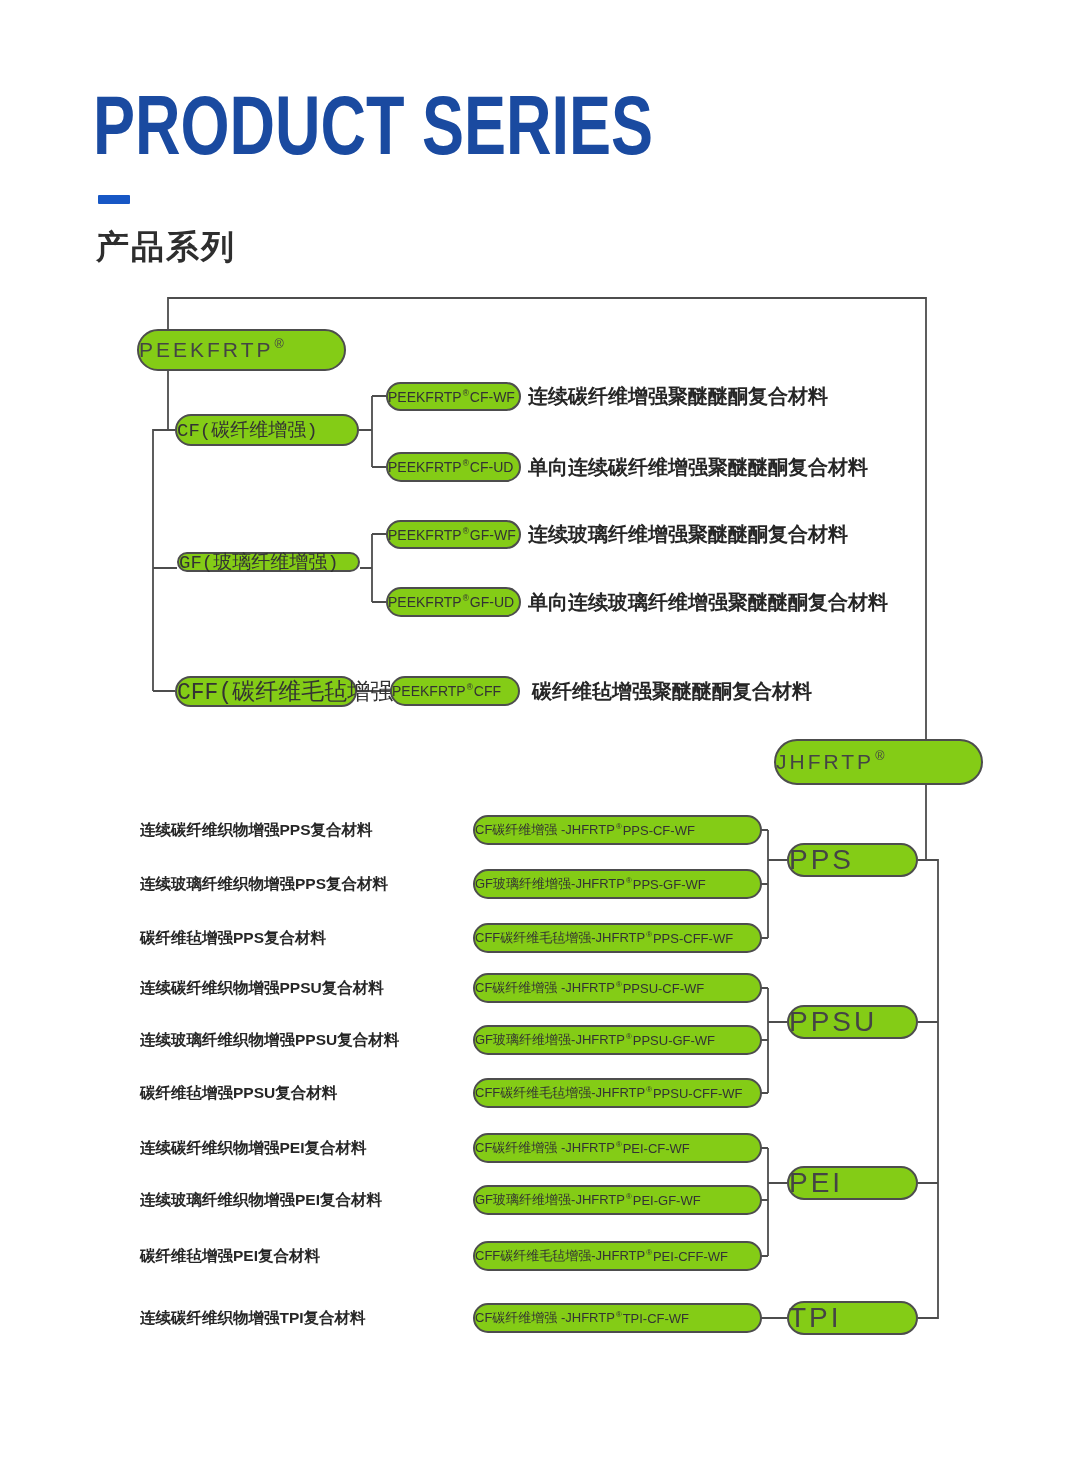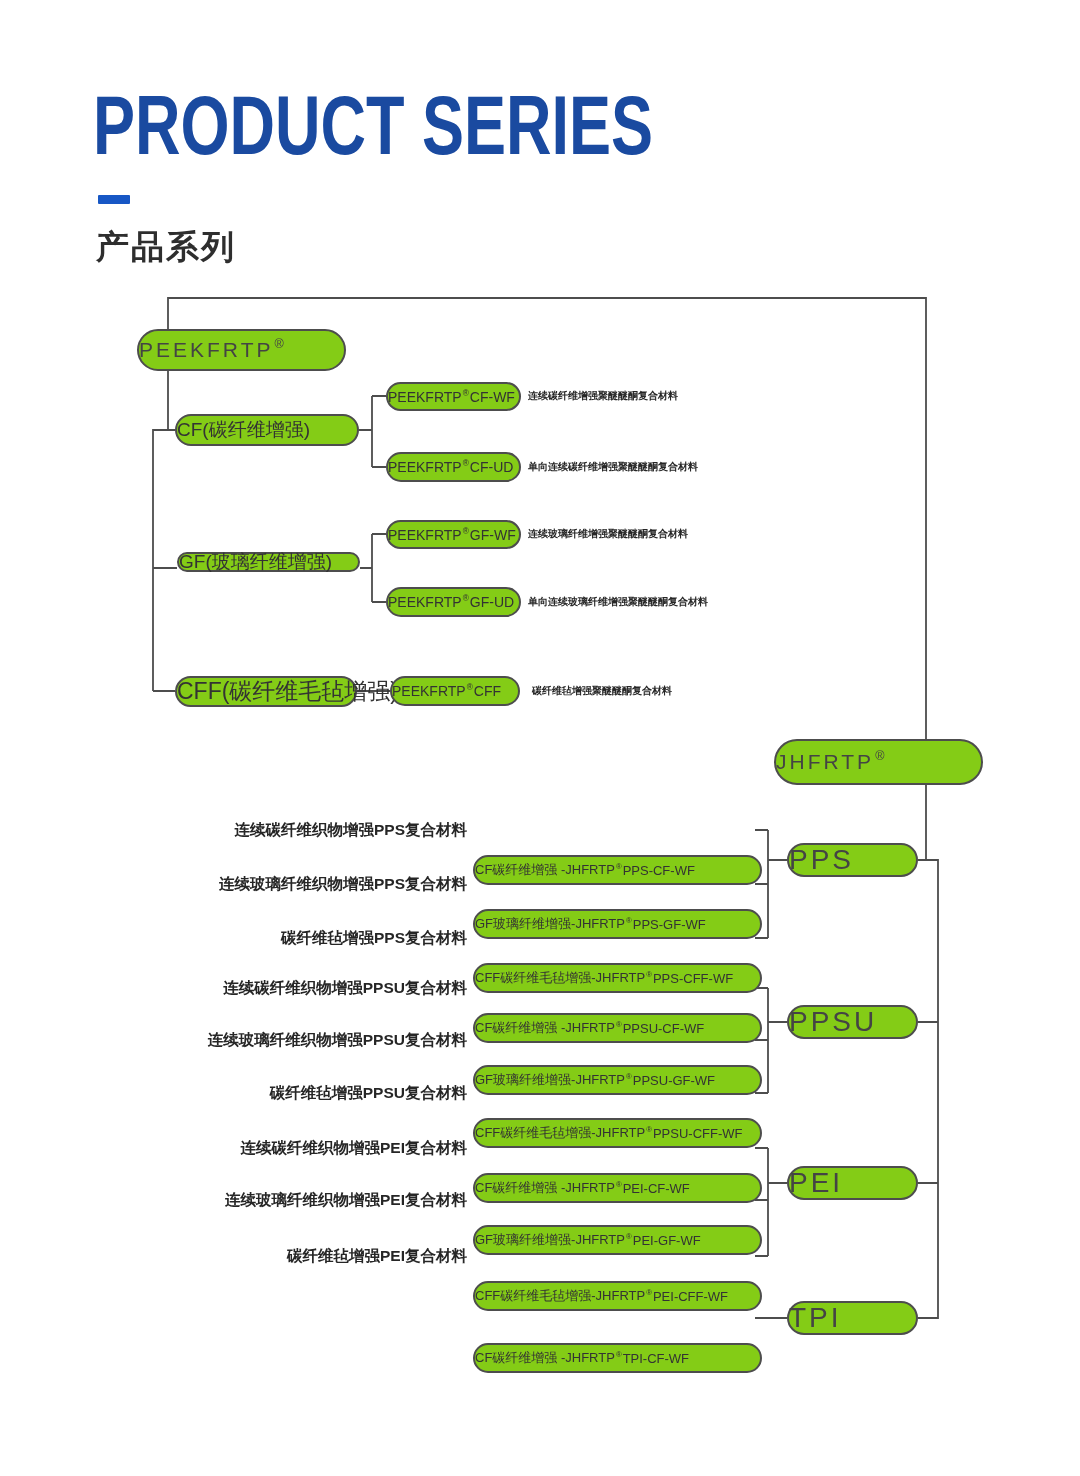--- a/index.html
+++ b/index.html
@@ -10,29 +10,29 @@
           white-space:nowrap;}
   .title-dash{position:absolute;left:98px;top:195px;width:32px;height:9px;border-radius:1px;}
   .page-subtitle{position:absolute;left:96px;top:225px;font-size:33px;font-weight:600;
           color:#2e2e2e;letter-spacing:2px;white-space:nowrap;}
   svg.wires{position:absolute;left:0;top:0;}
   .pill{position:absolute;background:#84cc16;border:2px solid #4d4d4d;border-radius:999px;
         display:flex;align-items:center;justify-content:flex-start;color:#3a3a3a;
         white-space:nowrap;box-sizing:border-box;z-index:2;}
   .pill .reg{font-size:60%;position:relative;top:-0.45em;margin:0 1px;}
   .root-pill{font-size:21px;letter-spacing:3px;color:#444;}
-  .branch-pill{font-size:19px;color:#333;}
+  .branch-pill{font-size:19px;color:#333;font-family:Liberation Mono, monospace;}
   .branch-pill.small{font-size:23px;}
   .prod-pill{font-size:14px;color:#333;}
   .grp-pill{font-size:28px;letter-spacing:3px;color:#444;}
-  .row-pill{font-size:13px;color:#333;margin-top:40px;}
-  .desc{position:absolute;height:30px;line-height:30px;font-size:10px;font-weight:600;
+  .row-pill{font-size:13px;color:#333;}
+  .desc{position:absolute;height:30px;line-height:30px;font-size:20px;font-weight:600;
         color:#262626;white-space:nowrap;z-index:2;}
   .row-label{position:absolute;left:140px;width:327px;height:30px;line-height:30px;
-        text-align:right;font-size:15.5px;font-weight:600;color:#262626;
+        font-size:15.5px;font-weight:600;color:#262626;
         white-space:nowrap;z-index:2;}
 </style>
 </head>
 <body>
 
 <div class="canvas">
 
   <div class="page-title" style="color:#1a4aa0;">PRODUCT SERIES</div>
   <div class="title-dash" style="background:#1757c5;"></div>
   <div class="page-subtitle">产品系列</div>
@@ -187,19 +187,20 @@
       <span class="reg">®</span>
       <span>PEI-GF-WF</span>
   </div>
   <div class="row-label" style="top:1241px;">碳纤维毡增强PEI复合材料</div>
   <div class="pill row-pill" style="left:473px;top:1241px;width:289px;height:30px;">
     <span>CFF碳纤维毛毡增强-JHFRTP</span>
       <span class="reg">®</span>
       <span>PEI-CFF-WF</span>
   </div>
 
+  <div class="row-label" style="top:1303px;">连续碳纤维织物增强TPI复合材料</div>
   <div class="pill row-pill" style="left:473px;top:1303px;width:289px;height:30px;">
     <span>CF碳纤维增强 -JHFRTP</span>
       <span class="reg">®</span>
       <span>TPI-CF-WF</span>
   </div>
 
 </div>
 
 </body></html>

